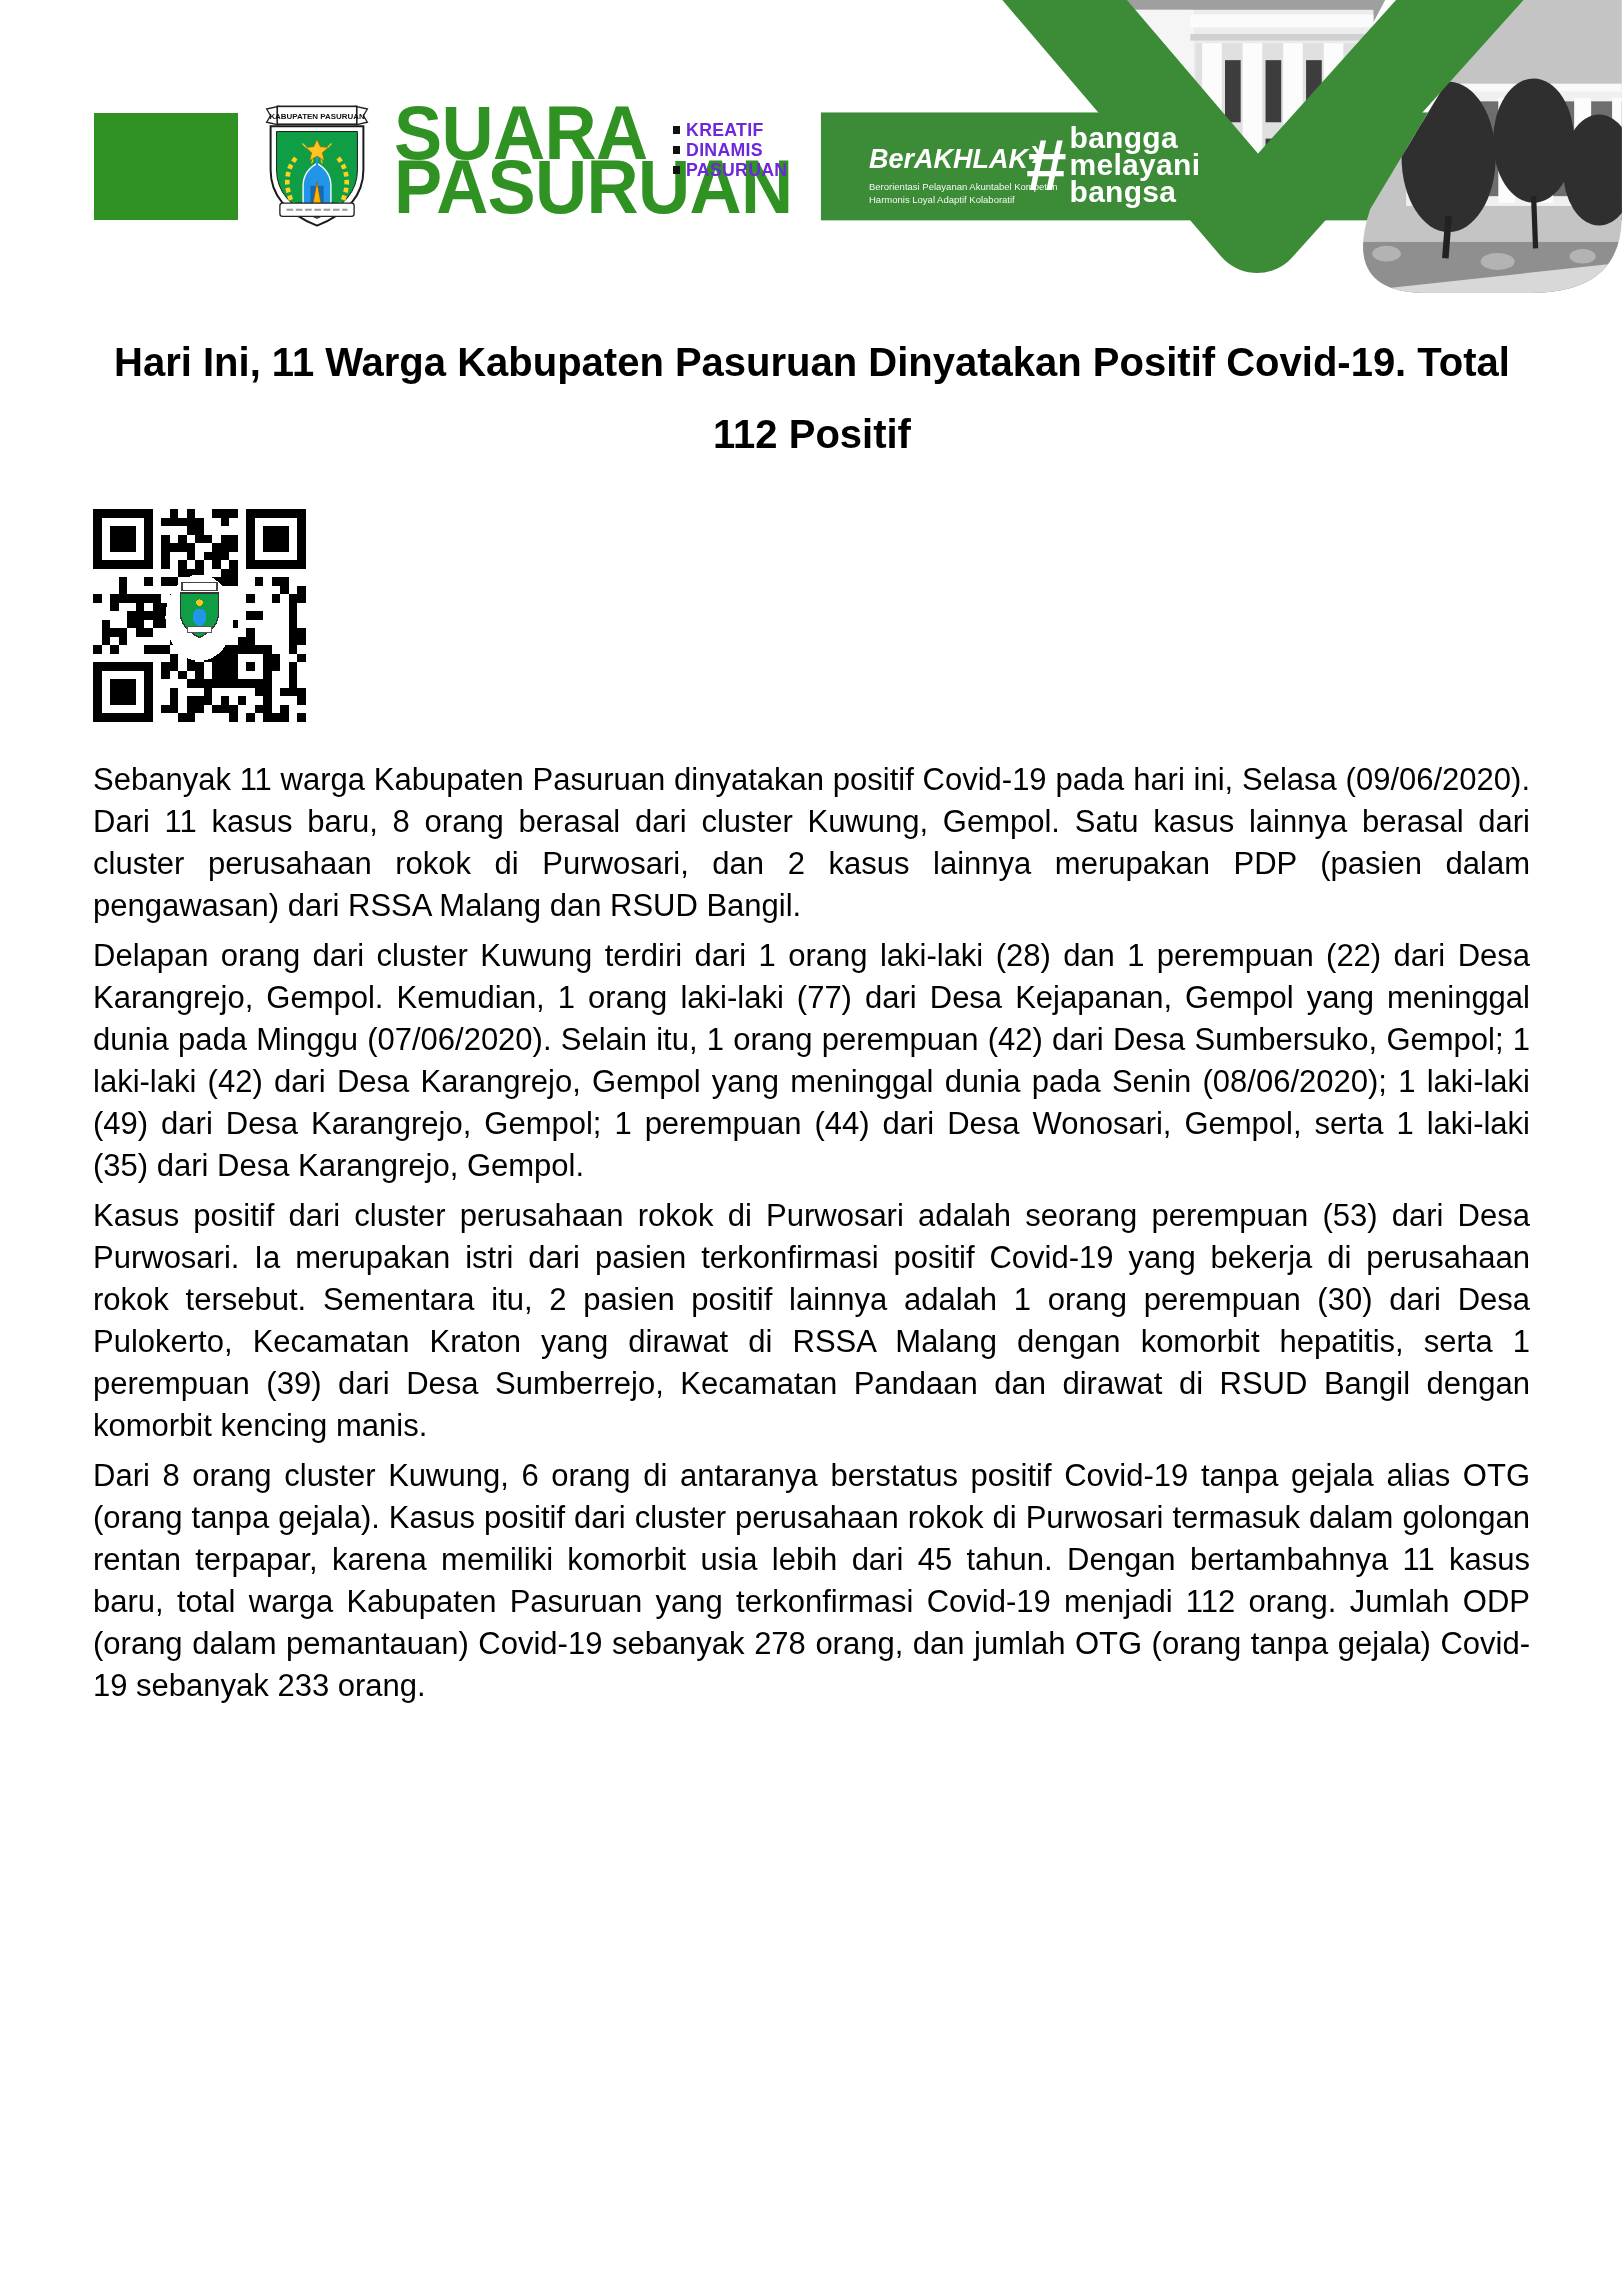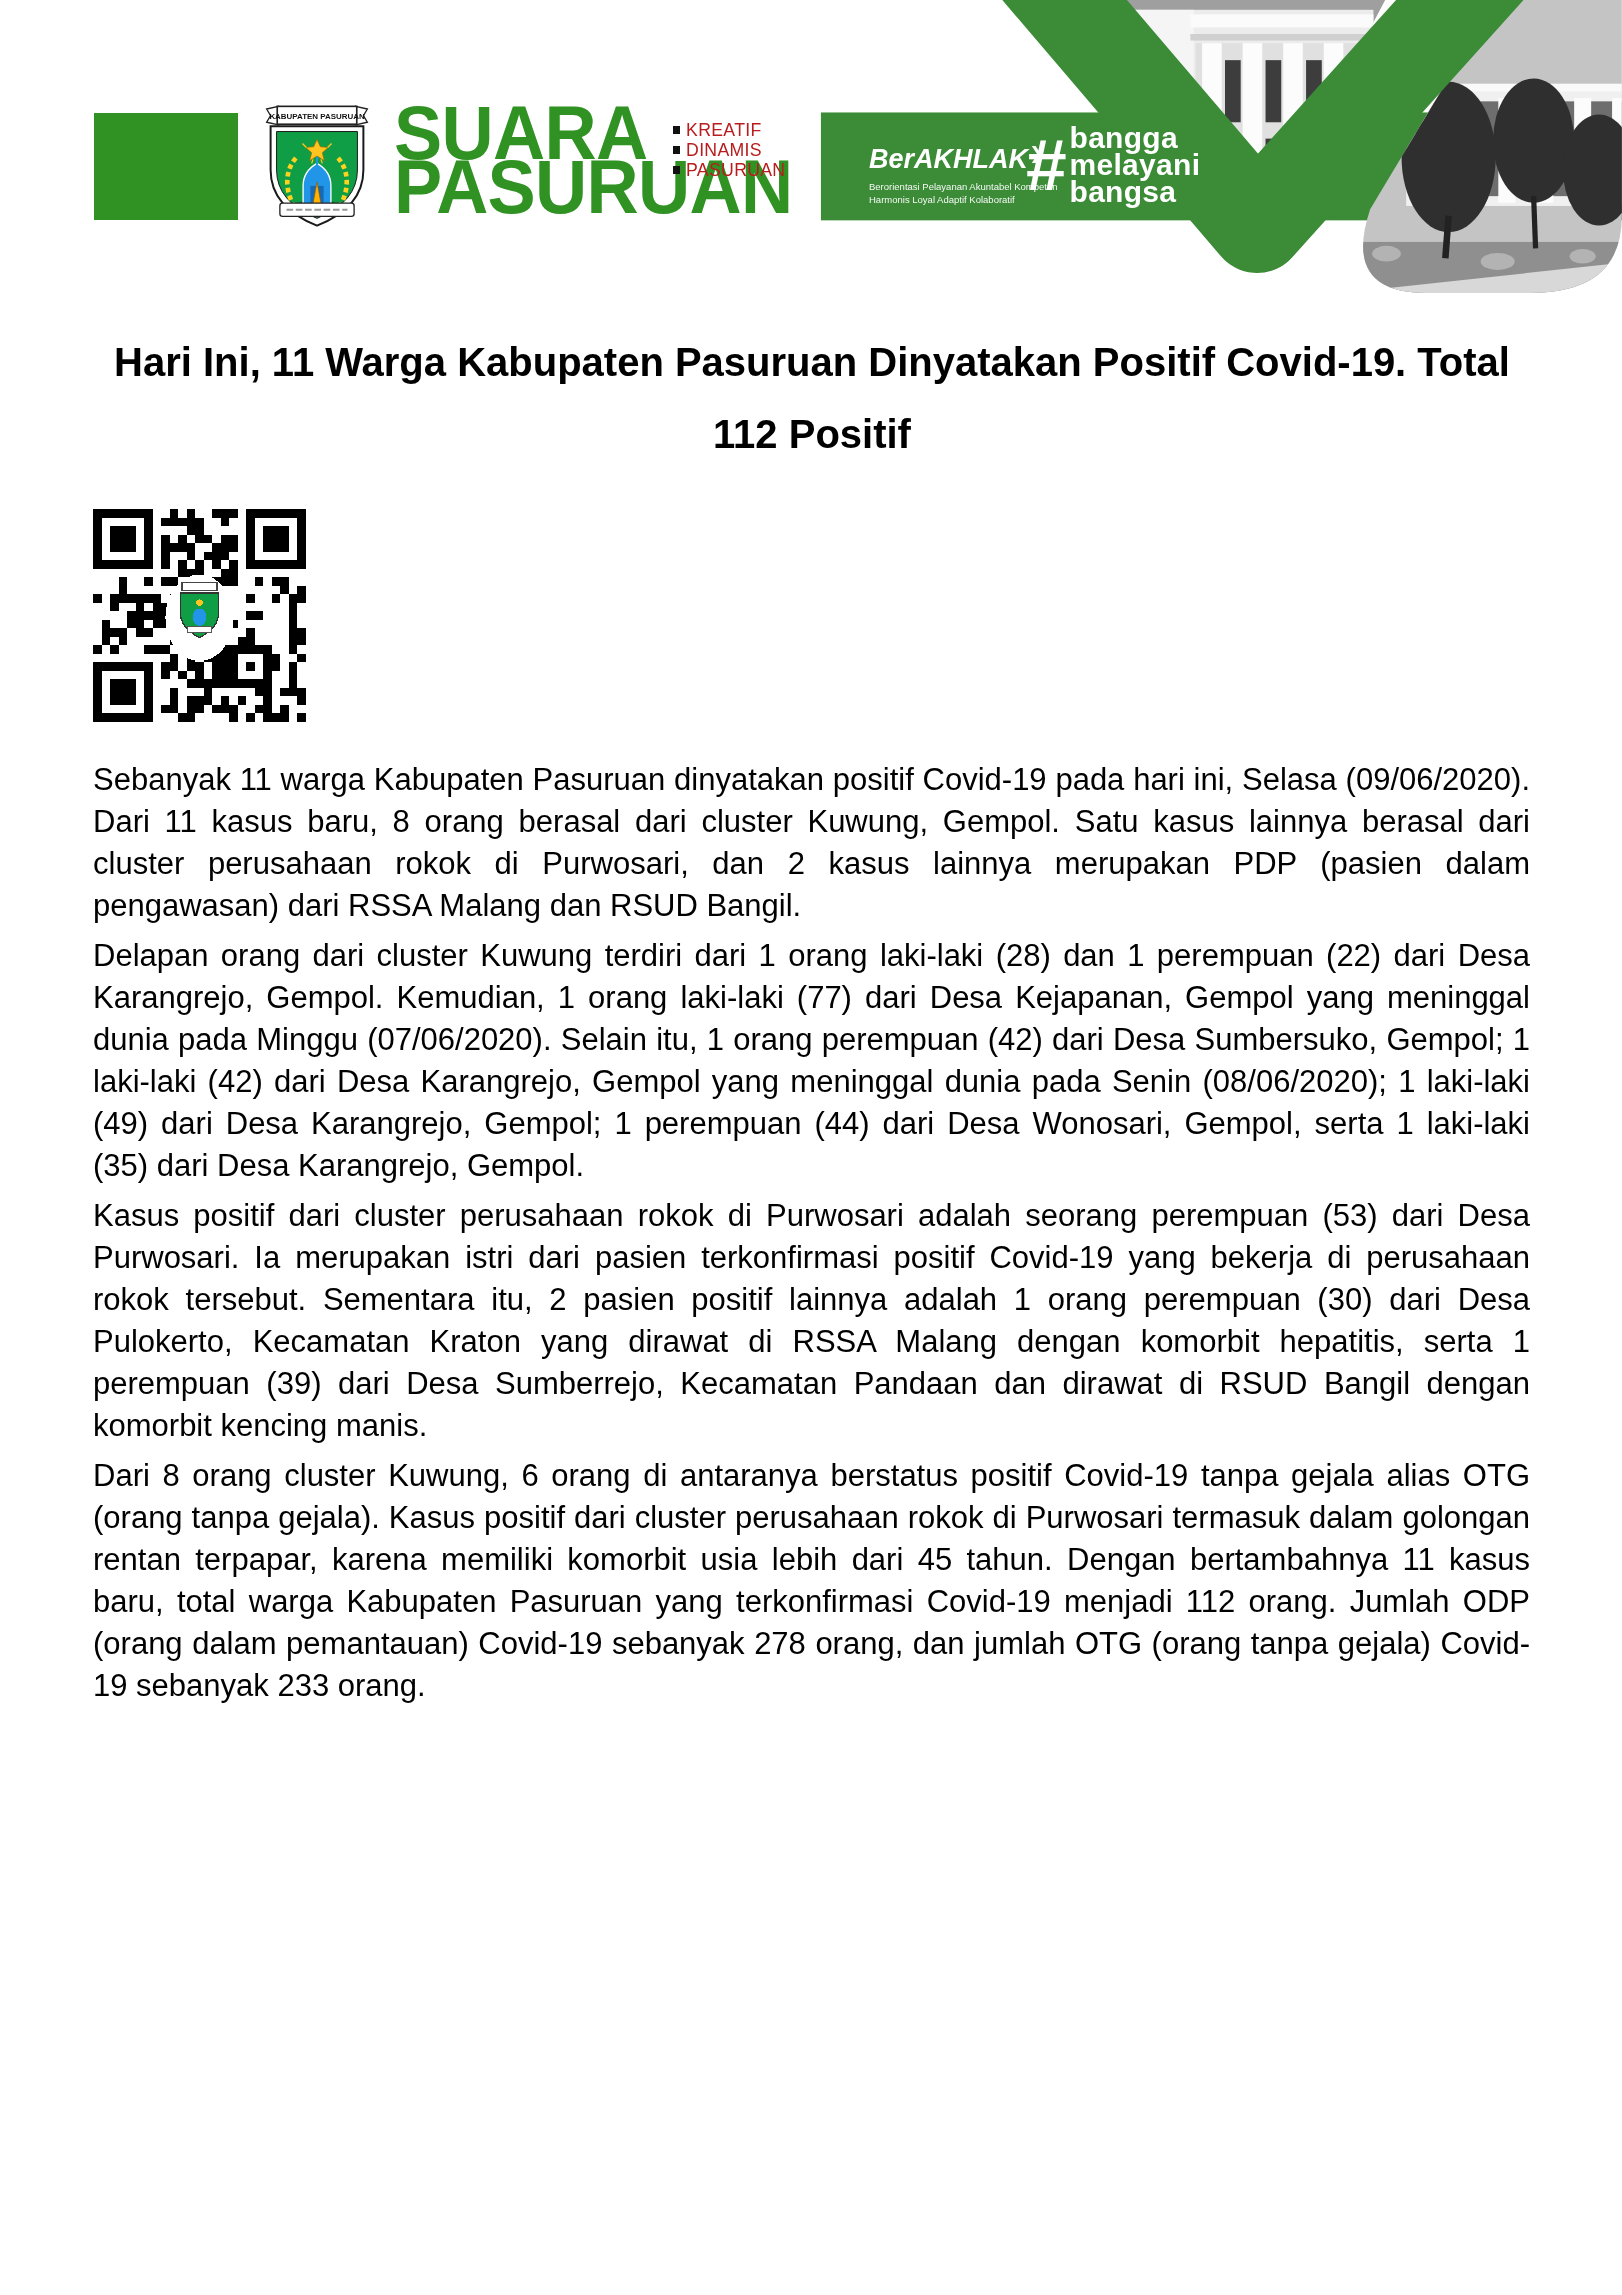--- a/index.html
+++ b/index.html
@@ -8,21 +8,21 @@
     font-family:"Liberation Sans", sans-serif;color:#000;overflow:hidden;
   }
   
   .green-block{position:absolute;left:94px;top:113px;width:144px;height:107px;background:#2f9222;}
   .emblem{position:absolute;left:260px;top:102px;width:114px;height:128px;}
   .brand{position:absolute;left:394px;top:106px;line-height:54px;font-weight:bold;
          font-size:76px;color:#2f9222;transform:scaleX(.95);transform-origin:left top;letter-spacing:-0.7px;}
   .tagline{position:absolute;left:673px;top:120px;}
   .tag-item{display:flex;align-items:center;height:20px;}
   .tag-sq{width:7.2px;height:7.2px;background:#111;margin-right:5.9px;flex:none;}
-  .tag-txt{font-size:17.7px;font-weight:400;letter-spacing:0.3px;color:#b91c1c;}
+  .tag-txt{font-size:17.7px;font-weight:700;letter-spacing:0.3px;color:#6d28d9;}
   
   .deco{position:absolute;left:811px;top:0;width:811px;height:340px;}
   .berakhlak{position:absolute;left:869px;top:143px;color:#fff;z-index:5;}
   .berakhlak .big{font-size:27px;font-weight:bold;letter-spacing:0;font-style:italic;}
   .berakhlak .arrow{font-size:17px;vertical-align:9.2px;margin-left:1.3px;}
   .berakhlak .sub{font-size:9.5px;line-height:12.4px;margin-top:6px;opacity:.95;}
   .bangga{position:absolute;left:1025px;top:124px;display:flex;align-items:center;color:#fff;z-index:5;}
   .bangga .hash{font-size:73px;font-weight:bold;font-style:italic;line-height:65px;margin-right:3.9px;}
   .bangga .stack{font-size:30px;font-weight:bold;line-height:27px;letter-spacing:0.3px;}
   

